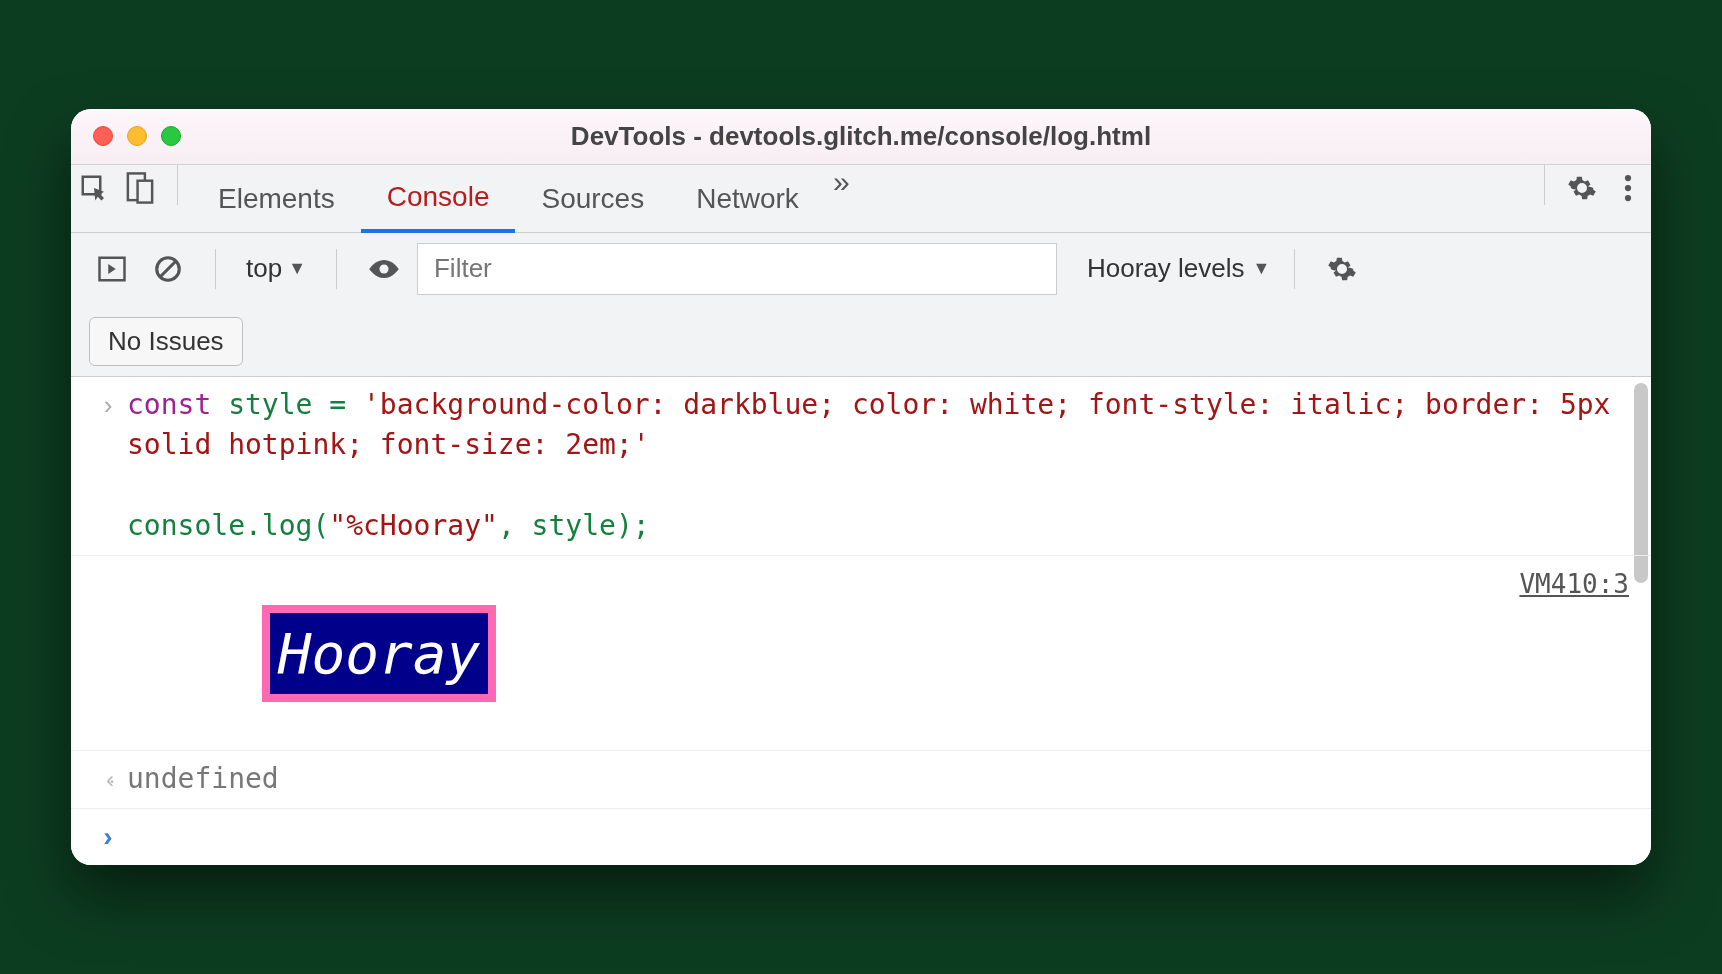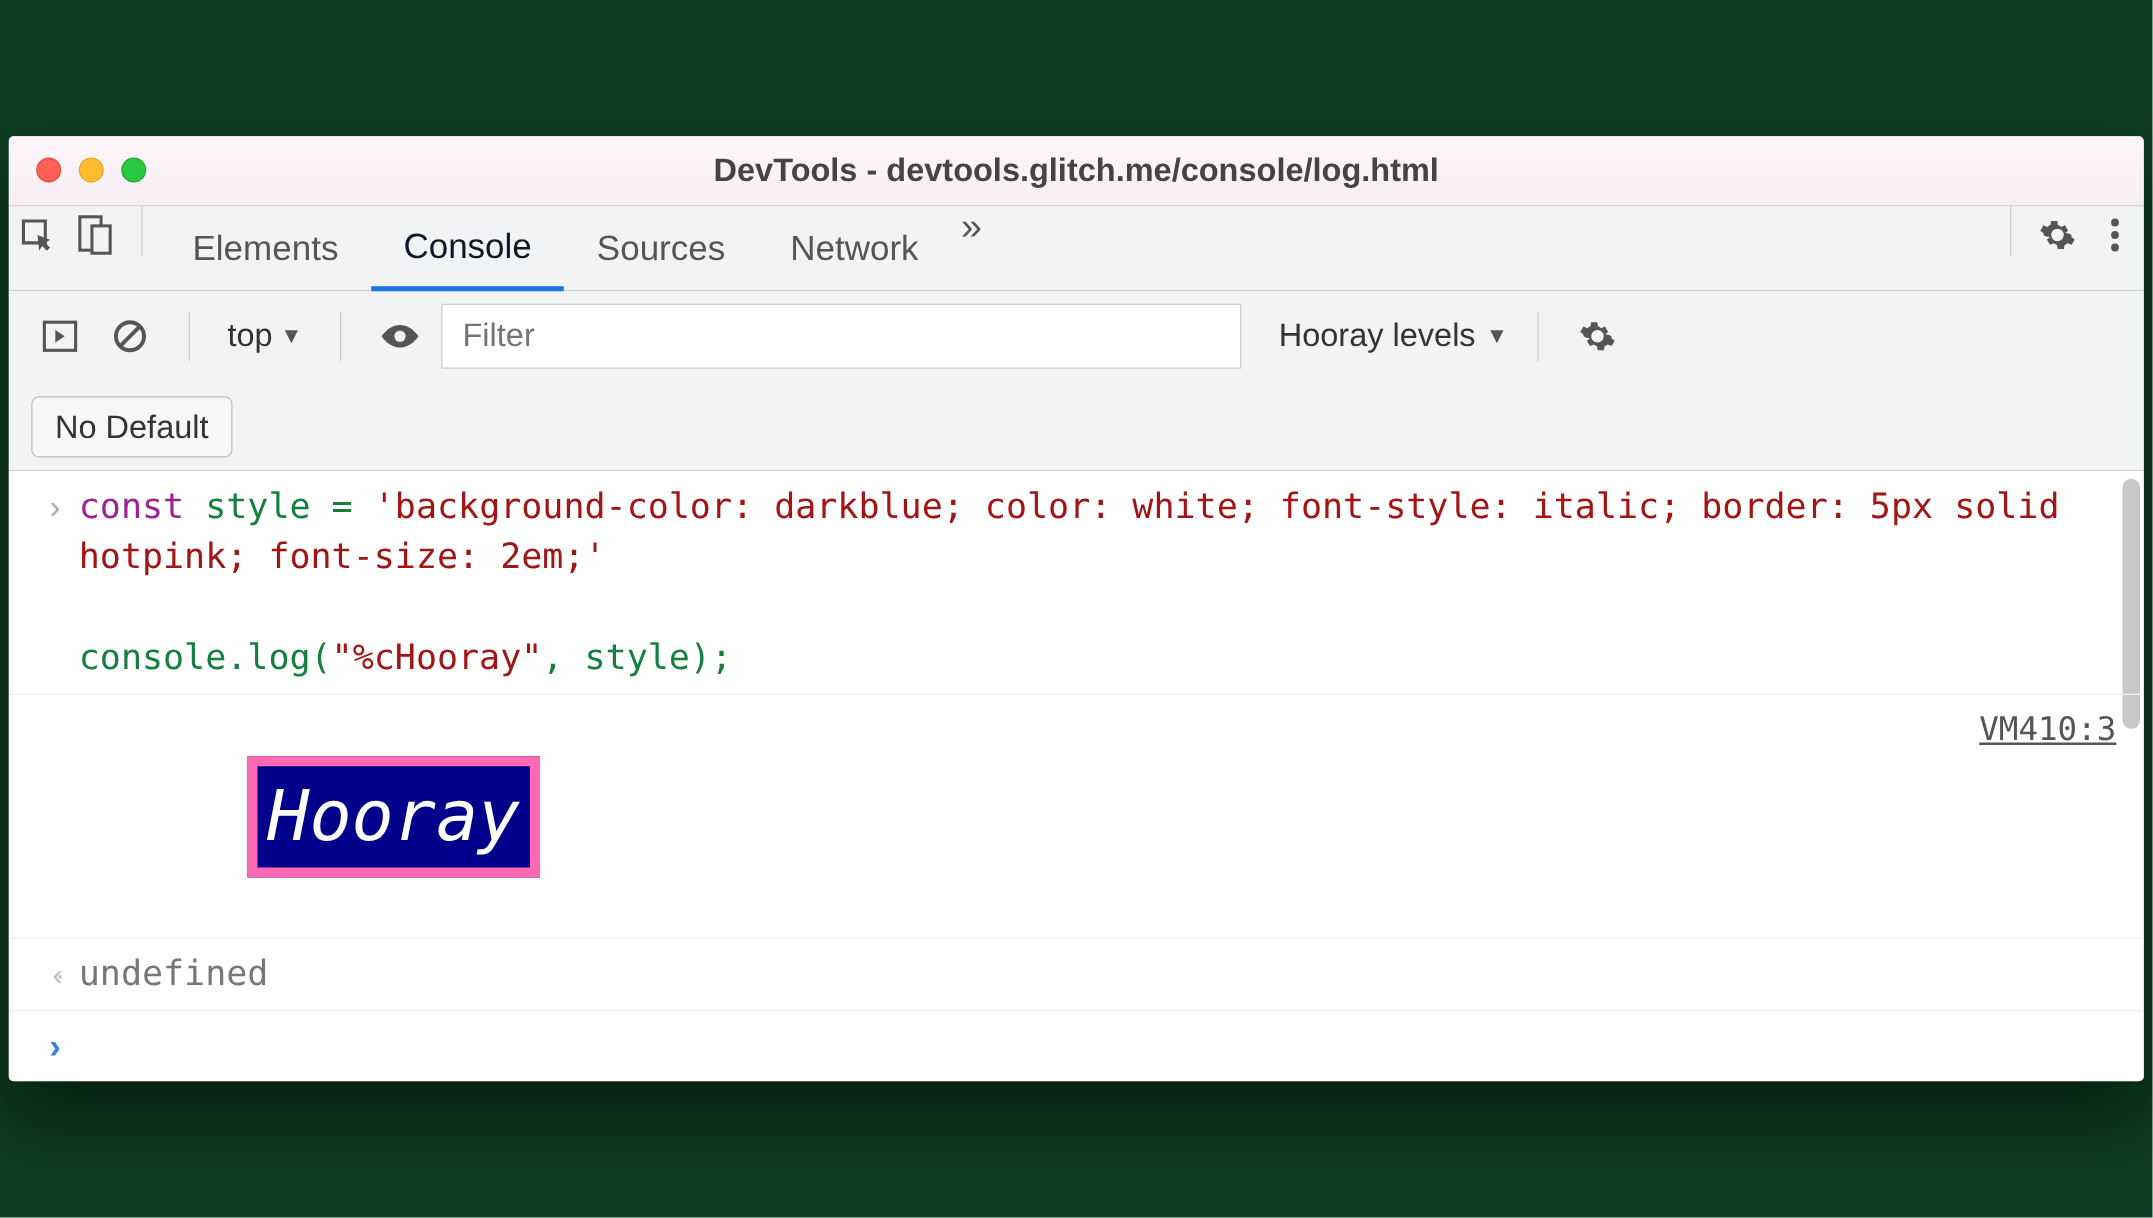--- a/index.html
+++ b/index.html
@@ -6,23 +6,23 @@
   body {
     background: #0d3d21;
     width: 1722px;
     height: 974px;
     font-family: -apple-system, BlinkMacSystemFont, "Segoe UI", Helvetica, Arial, sans-serif;
     display: flex;
     align-items: center;
     justify-content: center;
   }
   .window {
-    width: 1708px;
+    width: 1580px;
     background: #fff;
-    border-radius: 4px;
+    border-radius: 20px;
     box-shadow: 0 30px 60px rgba(0,0,0,0.5);
     overflow: hidden;
   }
   .titlebar {
     height: 56px;
     background: linear-gradient(#fdf6fa, #f7eef4);
     display: flex;
     align-items: center;
     position: relative;
     border-bottom: 1px solid #d8d1d4;
@@ -33,21 +33,21 @@
   .t-min { background:#febc2e; border:1px solid #e0a528;}
   .t-max { background:#28c840; border:1px solid #1ea631;}
   .titletext { position:absolute; left:0; right:0; text-align:center; font-size:26px; font-weight:600; color:#444;}
   .tabbar {
     height: 68px; background:#f1f3f4; border-bottom:1px solid #ccc;
     display:flex; align-items:flex-start; padding:0 0; gap:0;
   }
   .ico-btn { width:46px; height:46px; display:flex; align-items:center; justify-content:center; fill:#555; color:#555; cursor:pointer;}
   .divider { width:1px; height:40px; background:#ccc; margin:0 14px;}
   .tab { padding:0 26px; height:68px; display:flex; align-items:center; font-size:28px; color:#555; cursor:pointer;}
-  .tab.active { color:#0f172a; border-bottom:4px solid #1a73e8; font-weight:500;}
+  .tab.active { color:#b91c1c; border-bottom:4px solid #1a73e8; font-weight:500;}
   .chev { font-size:30px; color:#555; margin-left:8px; cursor:pointer;}
   .tabspacer{flex:1;}
   .toolbar {
     background:#f1f3f4; border-bottom:1px solid #ccc;
     padding:10px 18px 10px 18px; display:flex; align-items:center; gap:10px; flex-wrap:wrap;
   }
   .toolbar-row1{display:flex; align-items:center; width:100%; gap:10px;}
   .ctx { display:flex; align-items:center; font-size:26px; color:#333; gap:6px; cursor:pointer; padding:0 6px;}
   .tri { font-size:18px; color:#555;}
   .filter {
@@ -161,21 +161,21 @@
         <span>Hooray levels</span>
         <span class="tri">▼</span>
       </div>
       <div class="divider"></div>
       <div class="ico-btn">
         <svg width="30" height="30" viewBox="0 0 24 24">
             <path fill="#555" d="M12 8a4 4 0 100 8 4 4 0 000-8zm9 4a7 7 0 01-.1 1.2l2.1 1.6-2 3.4-2.5-1a7 7 0 01-2 1.2l-.4 2.6h-4l-.4-2.6a7 7 0 01-2-1.2l-2.5 1-2-3.4 2.1-1.6A7 7 0 013 12a7 7 0 01.1-1.2L1 9.2l2-3.4 2.5 1a7 7 0 012-1.2L7.9 3h4l.4 2.6a7 7 0 012 1.2l2.5-1 2 3.4-2.1 1.6A7 7 0 0121 12z"></path>
           </svg>
       </div>
     </div>
-    <div class="issues">No Default</div>
+    <div class="issues">No Issues</div>
   </div>
 
   <div class="console-body">
     <div class="scrollbar"></div>
 
     <div class="row">
       <div class="gutter in"></div>
       <div class="code" id="code-input"><span class="kw">const</span><span class="txt"> style = </span><span class="str">'background-color: darkblue; color: white; font-style: italic; border: 5px solid hotpink; font-size: 2em;'</span>
 
 <span class="txt">console.log(</span><span class="str">"%cHooray"</span><span class="txt">, style);</span></div>

